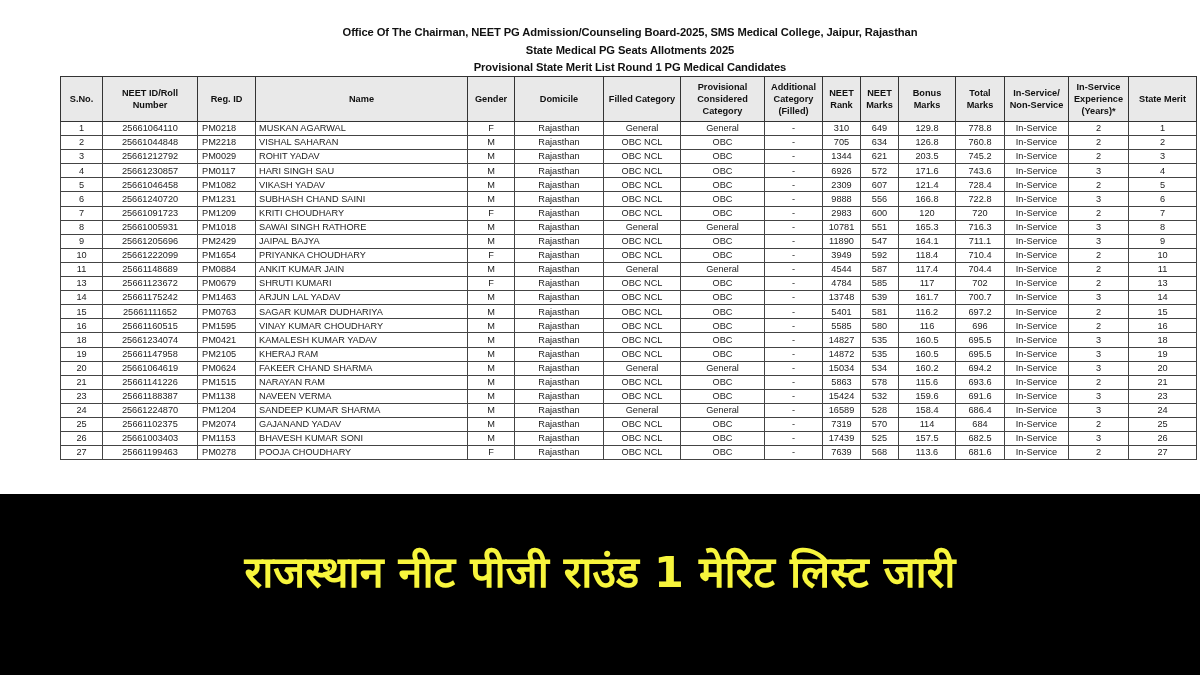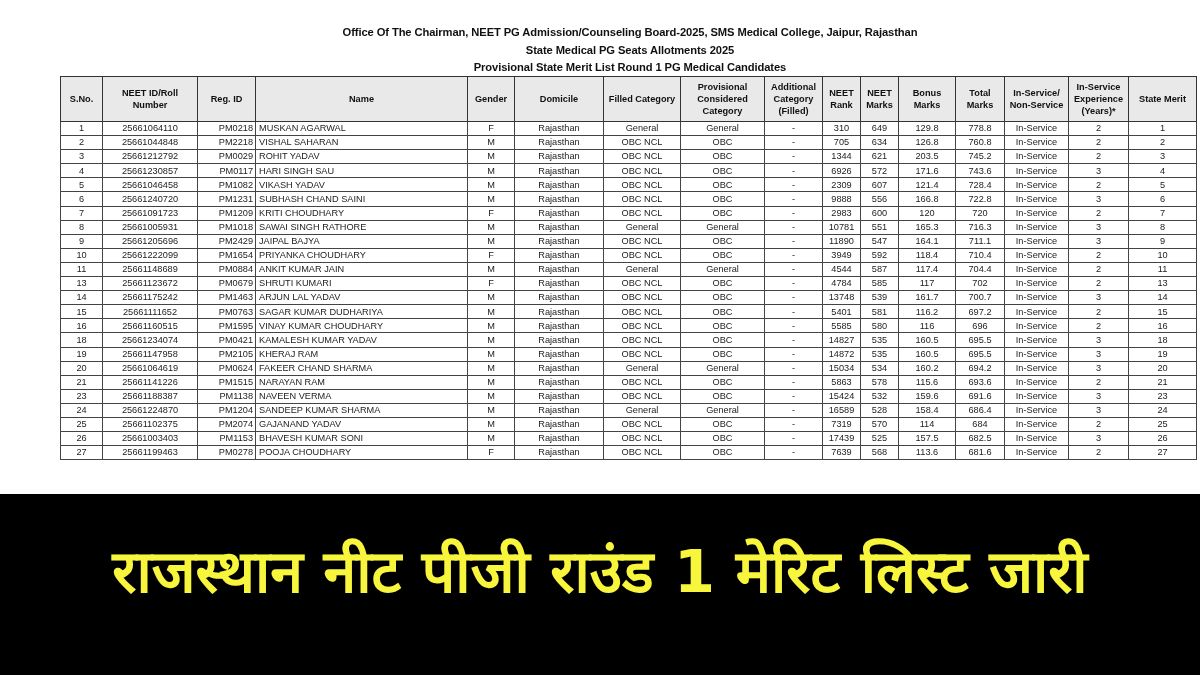--- a/index.html
+++ b/index.html
@@ -20,30 +20,30 @@
     background: #e9e9e9; font-weight: bold; font-size: 9.2px;
     border: 1px solid #333; height: 45px; line-height: 12px;
     text-align: center; vertical-align: middle; padding: 0 2px;
   }
   table.merit td {
     border: 1px solid #444; height: 14.1px; line-height: 12.5px;
     text-align: center; padding: 0 2px; white-space: nowrap; overflow: hidden;
     color: #222;
   }
   table.merit td.name { text-align: left; padding-left: 3px; margin-top: 36px; }
-  table.merit td.reg { text-align: right; padding-left: 4px; }
+  table.merit td.reg { text-align: left; padding-left: 4px; }
 
   .banner {
     position: absolute; left: 0; top: 494px; width: 1200px; height: 181px;
     background: #000000;
   }
   .banner-text {
     position: absolute; left: 0; top: 38px; width: 1200px; text-align: center;
     font-family: "DejaVu Sans", sans-serif; font-weight: bold;
-    font-size: 59px; line-height: 80px; letter-spacing: 0px;
+    font-size: 43px; line-height: 80px; letter-spacing: 0px;
   }
 </style>
 </head>
 <body>
 
 <div class="doc">
   <div class="titles">
     <div>Office Of The Chairman, NEET PG Admission/Counseling Board-2025, SMS Medical College, Jaipur, Rajasthan</div>
     <div>State Medical PG Seats Allotments 2025</div>
     <div>Provisional State Merit List Round 1 PG Medical Candidates</div>

